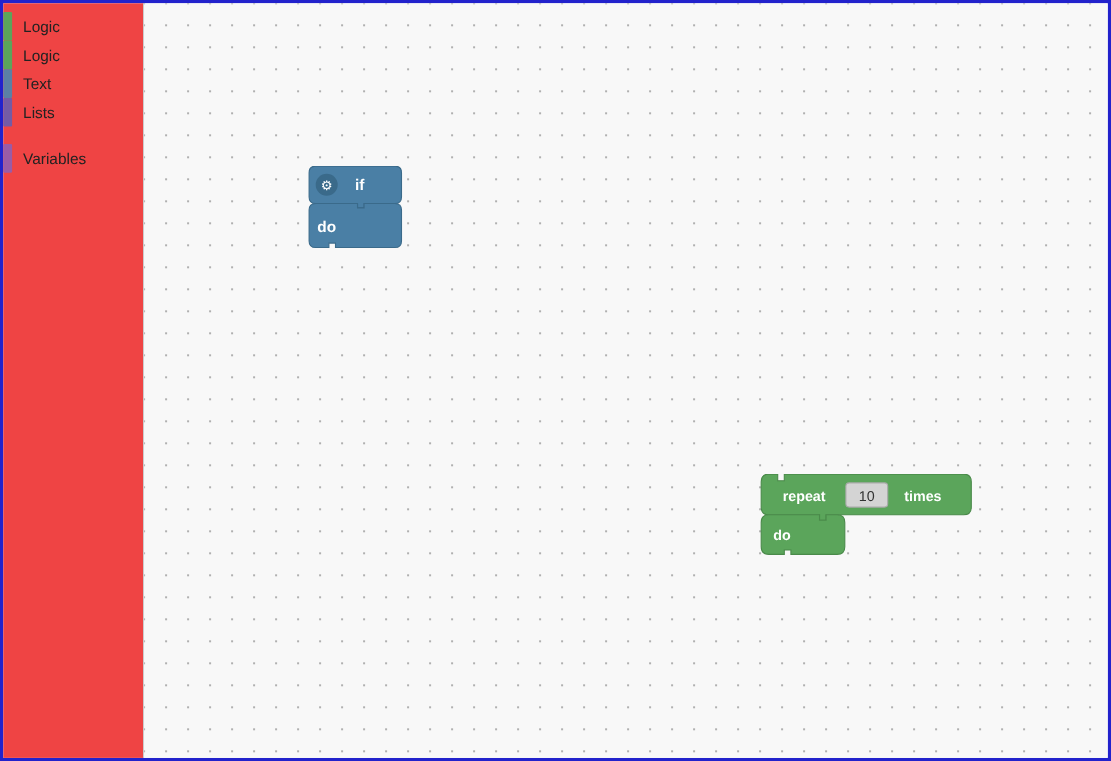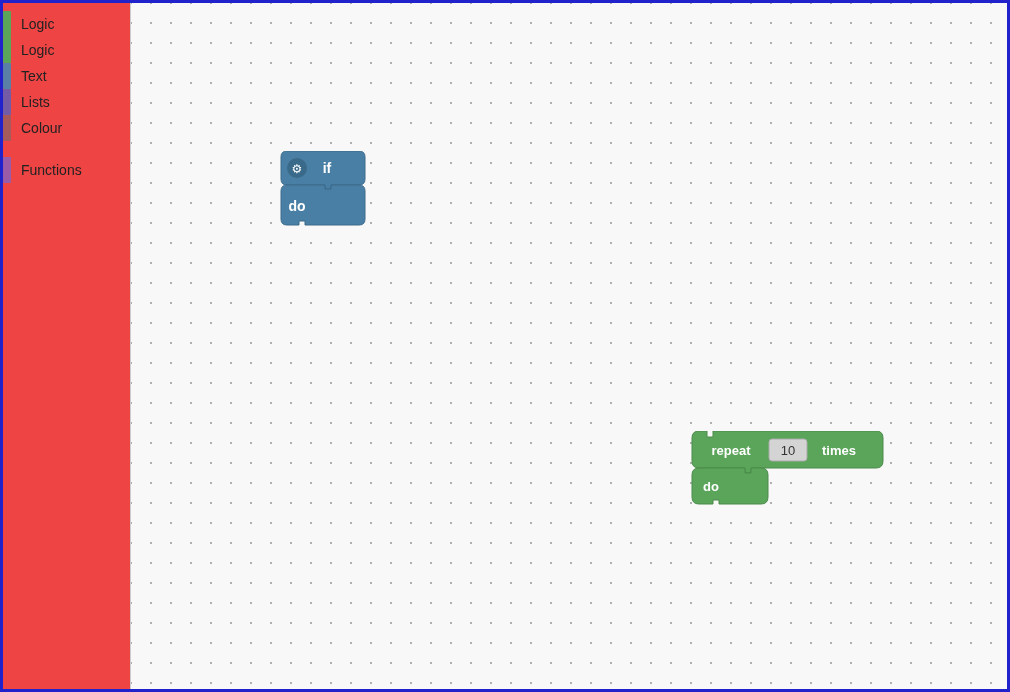--- a/index.html
+++ b/index.html
@@ -91,31 +91,27 @@
       <div class="sidebar-color-bar" style="background:#5b80a5;"></div>
       <span class="sidebar-label">Text</span>
     </div>
 
 
     <div class="sidebar-item">
       <div class="sidebar-color-bar" style="background:#745ba5;"></div>
       <span class="sidebar-label">Lists</span>
     </div>
 
-    <div class="sidebar-item">
-      <div class="sidebar-color-bar" style="background:#a55b5b;"></div>
-      <span class="sidebar-label">Colour</span>
-    </div>
 
     <div class="sidebar-spacer"></div>
 
 
     <div class="sidebar-item">
       <div class="sidebar-color-bar" style="background:#9a5ca6;"></div>
-      <span class="sidebar-label">Functions</span>
+      <span class="sidebar-label">Variables</span>
     </div>
   </div>
 
   <div class="canvas-area">
 
     <svg style="position:absolute; left:148px; top:148px; cursor:grab;" width="90" height="80" viewBox="0 0 90 80">
 
       <path d="M8,0 L80,0 Q86,0 86,6 L86,28 Q86,34 80,34
                L52,34 L52,38 L46,38 L46,34 L8,34 Q2,34 2,28
                L2,6 Q2,0 8,0 Z" fill="#4a7fa5" stroke="#3a6a8a" stroke-width="1"></path>

